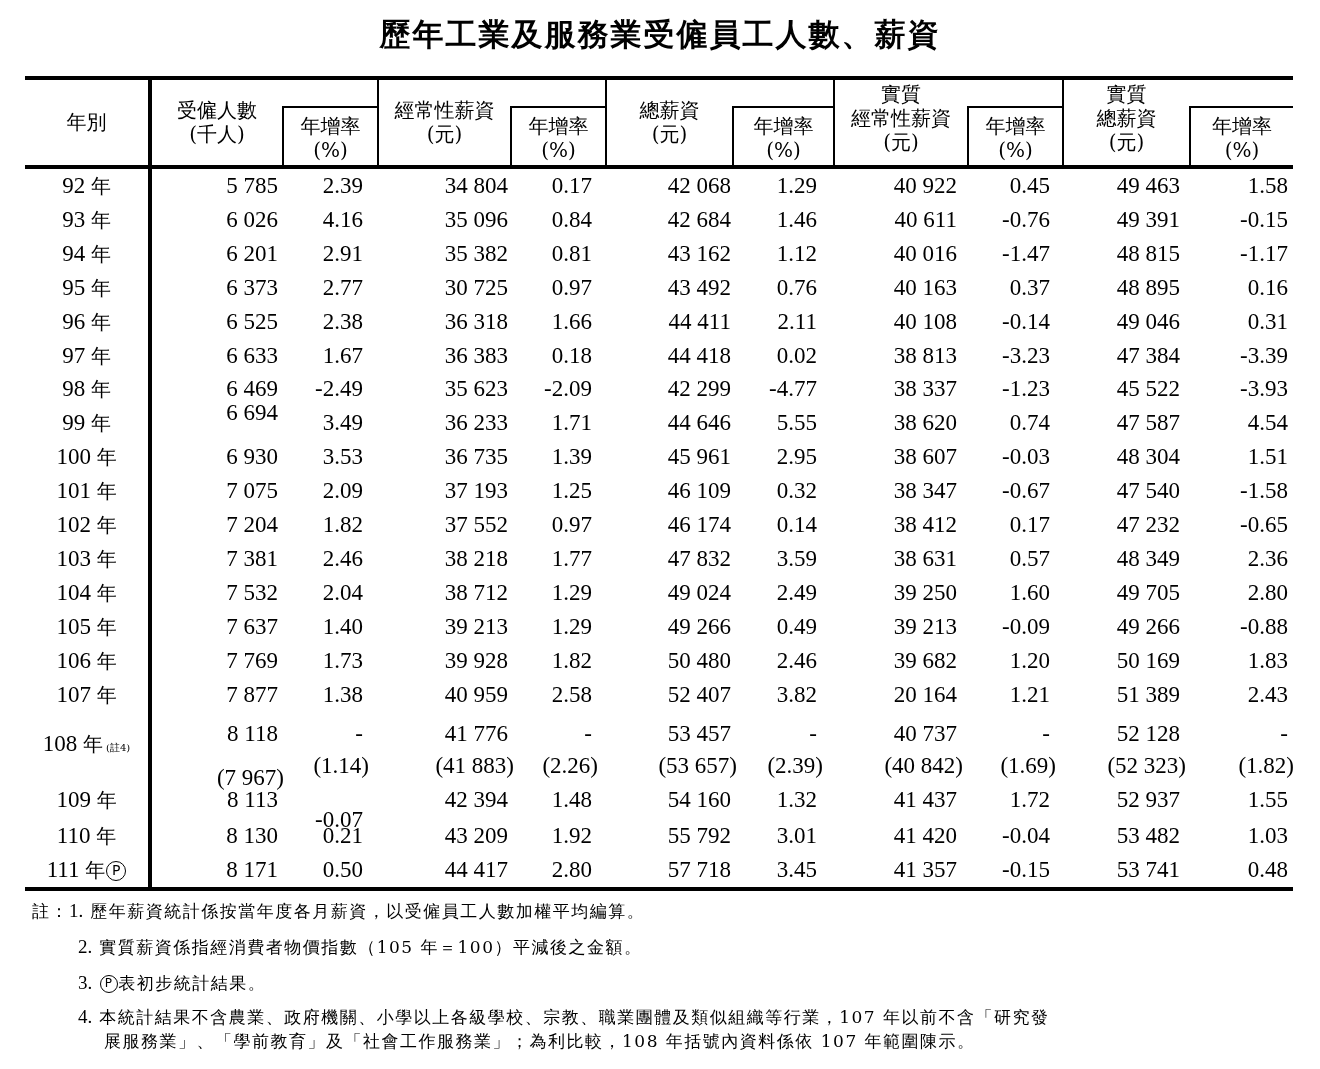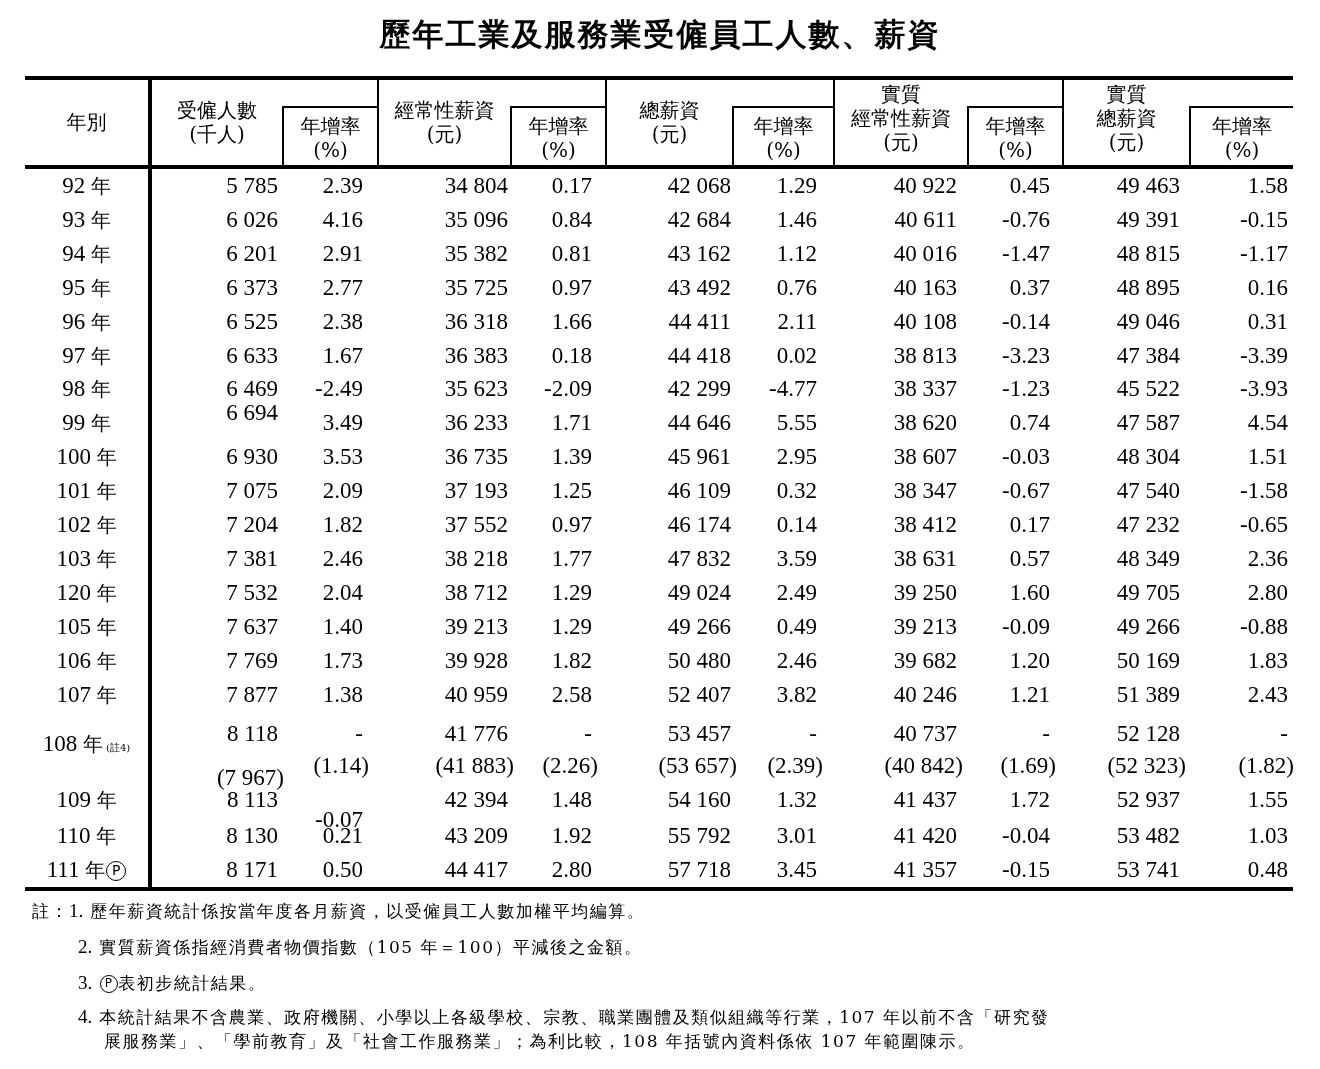--- a/index.html
+++ b/index.html
@@ -151,21 +151,21 @@
       <div class="num" style="top: 165px; right: 701px;">0.81</div>
       <div class="num" style="top: 165px; right: 562px;">43 162</div>
       <div class="num" style="top: 165px; right: 476px;">1.12</div>
       <div class="num" style="top: 165px; right: 336px;">40 016</div>
       <div class="num" style="top: 165px; right: 243px;">-1.47</div>
       <div class="num" style="top: 165px; right: 113px;">48 815</div>
       <div class="num" style="top: 165px; right: 5px;">-1.17</div>
       <div class="yr" style="top: 199px;"><span>95</span> <span class="cjk">年</span></div>
       <div class="num" style="top: 199px; right: 1015px;">6 373</div>
       <div class="num" style="top: 199px; right: 930px;">2.77</div>
-      <div class="num" style="top: 199px; right: 785px;">35 725</div>
+      <div class="num" style="top: 199px; right: 785px;">30 725</div>
       <div class="num" style="top: 199px; right: 701px;">0.97</div>
       <div class="num" style="top: 199px; right: 562px;">43 492</div>
       <div class="num" style="top: 199px; right: 476px;">0.76</div>
       <div class="num" style="top: 199px; right: 336px;">40 163</div>
       <div class="num" style="top: 199px; right: 243px;">0.37</div>
       <div class="num" style="top: 199px; right: 113px;">48 895</div>
       <div class="num" style="top: 199px; right: 5px;">0.16</div>
       <div class="yr" style="top: 233px;"><span>96</span> <span class="cjk">年</span></div>
       <div class="num" style="top: 233px; right: 1015px;">6 525</div>
       <div class="num" style="top: 233px; right: 930px;">2.38</div>
@@ -247,21 +247,21 @@
       <div class="num" style="top: 470px; right: 1015px;">7 381</div>
       <div class="num" style="top: 470px; right: 930px;">2.46</div>
       <div class="num" style="top: 470px; right: 785px;">38 218</div>
       <div class="num" style="top: 470px; right: 701px;">1.77</div>
       <div class="num" style="top: 470px; right: 562px;">47 832</div>
       <div class="num" style="top: 470px; right: 476px;">3.59</div>
       <div class="num" style="top: 470px; right: 336px;">38 631</div>
       <div class="num" style="top: 470px; right: 243px;">0.57</div>
       <div class="num" style="top: 470px; right: 113px;">48 349</div>
       <div class="num" style="top: 470px; right: 5px;">2.36</div>
-      <div class="yr" style="top: 504px;"><span>120</span> <span class="cjk">年</span></div>
+      <div class="yr" style="top: 504px;"><span>104</span> <span class="cjk">年</span></div>
       <div class="num" style="top: 504px; right: 1015px;">7 532</div>
       <div class="num" style="top: 504px; right: 930px;">2.04</div>
       <div class="num" style="top: 504px; right: 785px;">38 712</div>
       <div class="num" style="top: 504px; right: 701px;">1.29</div>
       <div class="num" style="top: 504px; right: 562px;">49 024</div>
       <div class="num" style="top: 504px; right: 476px;">2.49</div>
       <div class="num" style="top: 504px; right: 336px;">39 250</div>
       <div class="num" style="top: 504px; right: 243px;">1.60</div>
       <div class="num" style="top: 504px; right: 113px;">49 705</div>
       <div class="num" style="top: 504px; right: 5px;">2.80</div>
@@ -287,21 +287,21 @@
       <div class="num" style="top: 572px; right: 243px;">1.20</div>
       <div class="num" style="top: 572px; right: 113px;">50 169</div>
       <div class="num" style="top: 572px; right: 5px;">1.83</div>
       <div class="yr" style="top: 606px;"><span>107</span> <span class="cjk">年</span></div>
       <div class="num" style="top: 606px; right: 1015px;">7 877</div>
       <div class="num" style="top: 606px; right: 930px;">1.38</div>
       <div class="num" style="top: 606px; right: 785px;">40 959</div>
       <div class="num" style="top: 606px; right: 701px;">2.58</div>
       <div class="num" style="top: 606px; right: 562px;">52 407</div>
       <div class="num" style="top: 606px; right: 476px;">3.82</div>
-      <div class="num" style="top: 606px; right: 336px;">40 246</div>
+      <div class="num" style="top: 606px; right: 336px;">20 164</div>
       <div class="num" style="top: 606px; right: 243px;">1.21</div>
       <div class="num" style="top: 606px; right: 113px;">51 389</div>
       <div class="num" style="top: 606px; right: 5px;">2.43</div>
       <div class="yr" style="top: 655px;"><span>108</span> <span class="cjk">年</span><span class="sup" style="margin-left: 3px;">(註4)</span></div>
       <div class="num" style="top: 645px; right: 1015px;">8 118</div>
       <div class="num" style="top: 645px; right: 930px;">-</div>
       <div class="num" style="top: 645px; right: 785px;">41 776</div>
       <div class="num" style="top: 645px; right: 701px;">-</div>
       <div class="num" style="top: 645px; right: 562px;">53 457</div>
       <div class="num" style="top: 645px; right: 476px;">-</div>

